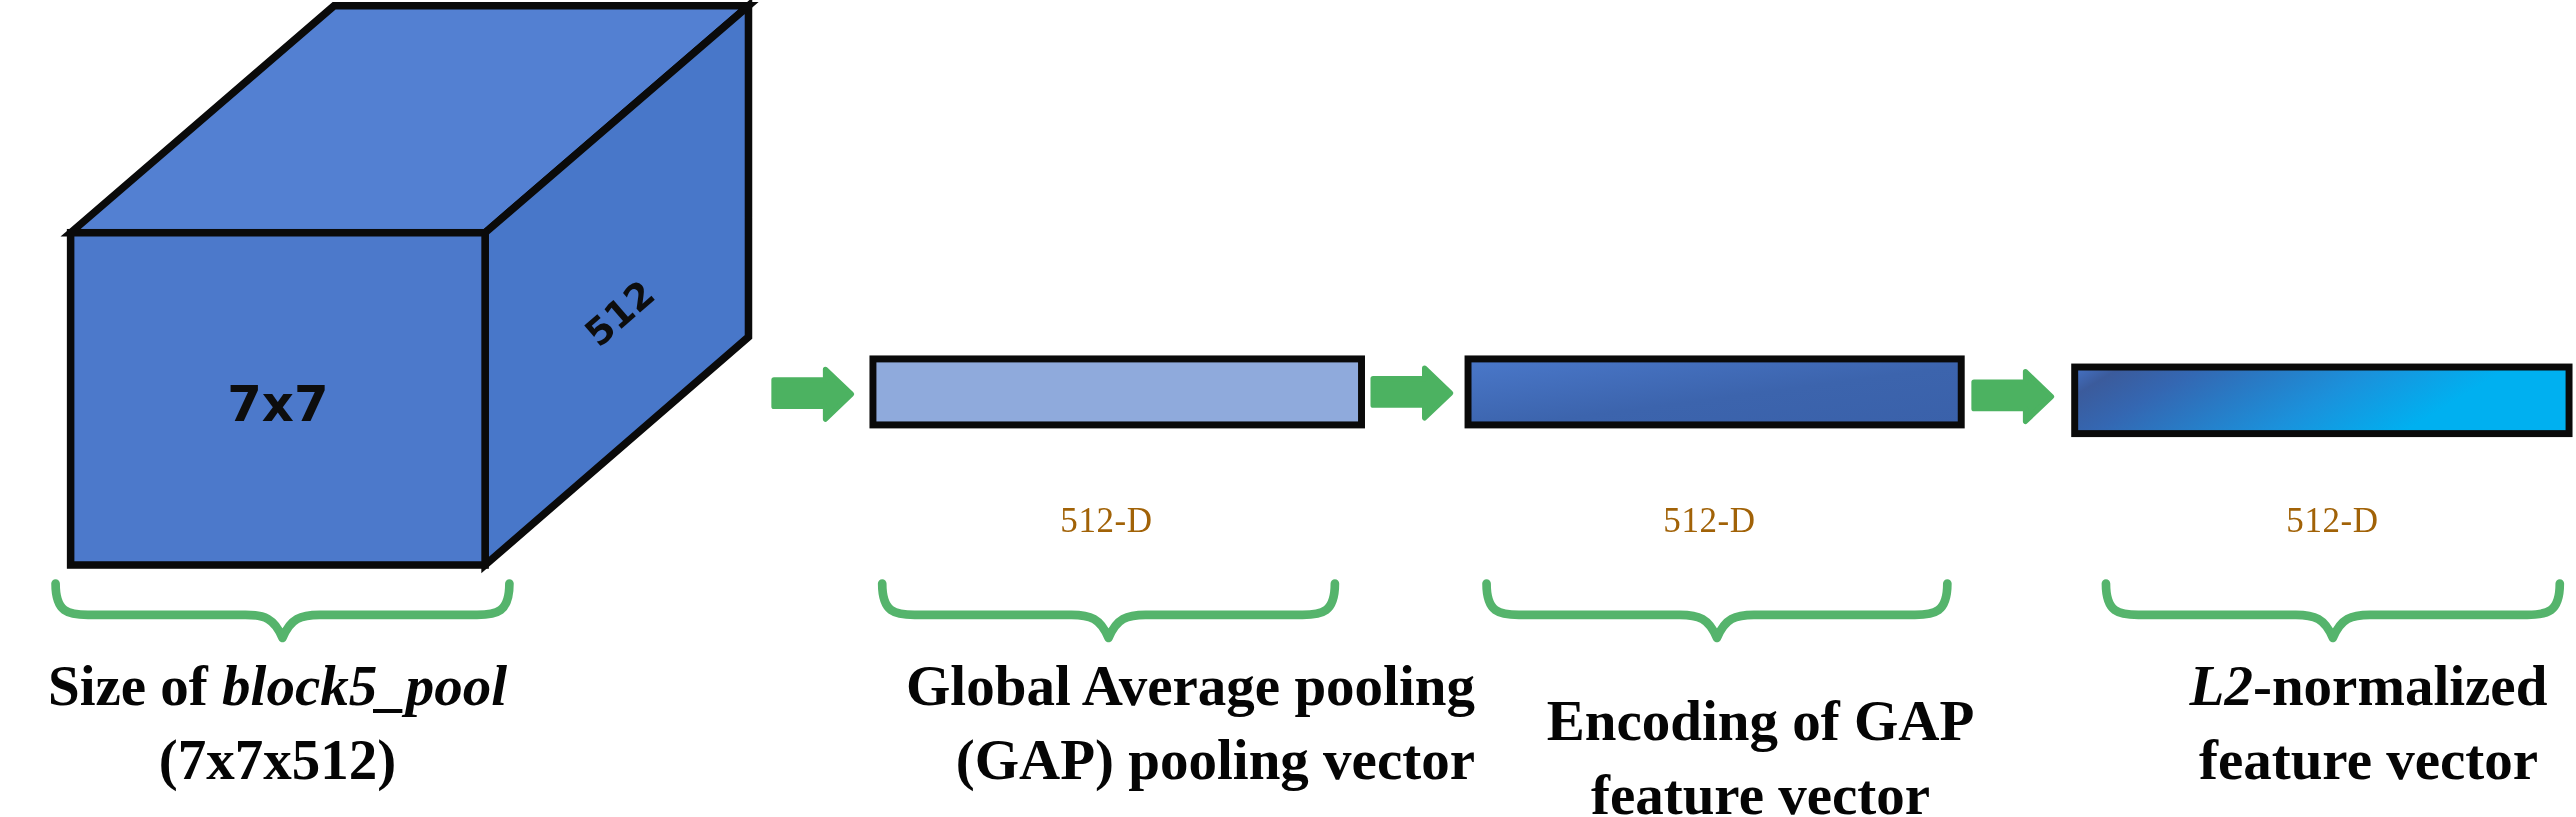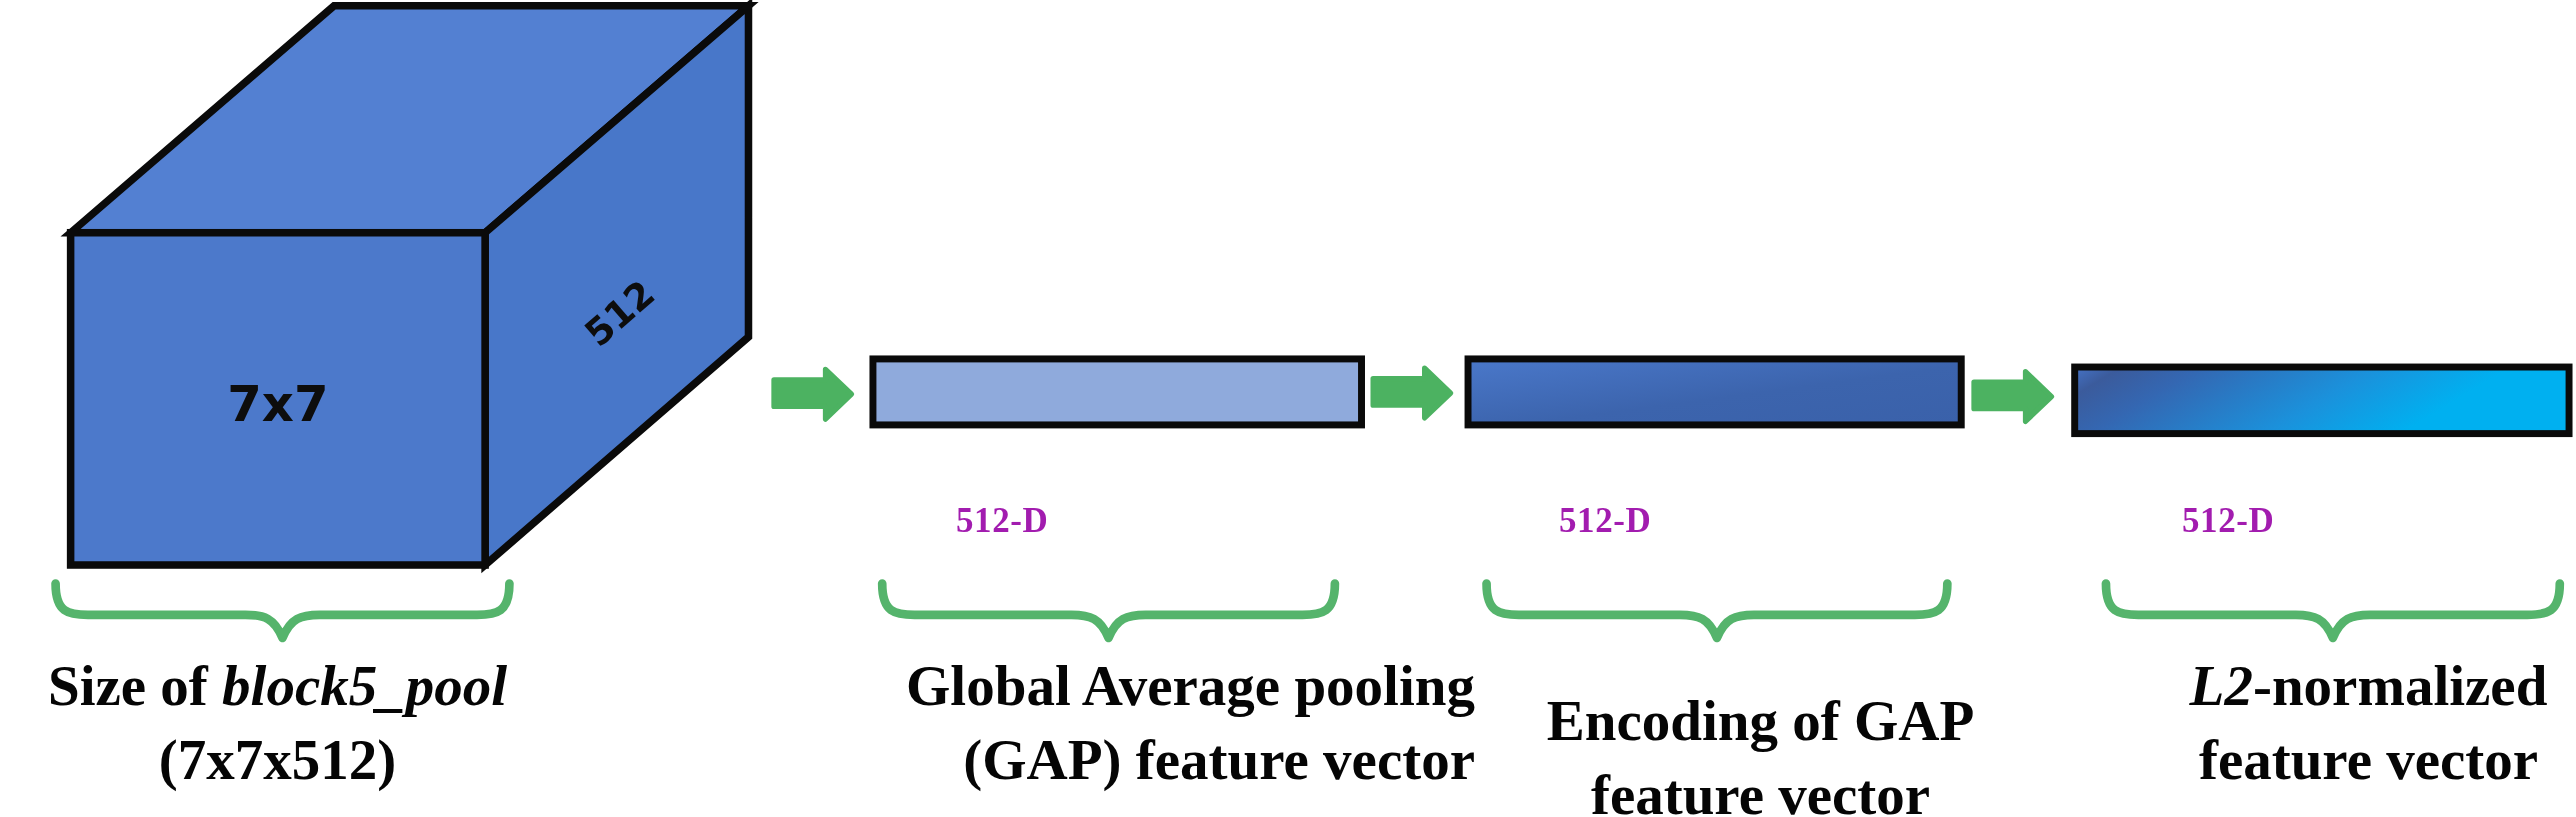--- a/index.html
+++ b/index.html
@@ -1,21 +1,21 @@
 <!DOCTYPE html>
 <html style="font-size:9.3px"><head>
 <meta charset="utf-8">
 <style>
   html,body{margin:0;padding:0;background:#ffffff;}
   body{width:2576px;height:818px;position:relative;overflow:hidden;
        font-family:"Liberation Serif","DejaVu Serif",serif;}
   .canvas{position:absolute;left:0;top:0;width:2576px;height:818px;}
   svg.layer{position:absolute;left:0;top:0;width:2576px;height:818px;display:block;}
-  .dim-label{position:absolute;width:301px;margin-left:-151px;
-             font-weight:bold;font-size:35px;line-height:35px;color:#a21caf;
+  .dim-label{position:absolute;width:301px;margin-left:-151px;text-align:center;
+             font-weight:normal;font-size:35px;line-height:35px;color:#a16207;
              letter-spacing:0.6px;}
   .caption{position:absolute;width:753px;margin-left:-376px;text-align:center;
            font-weight:bold;font-size:57px;line-height:74px;color:#050505;}
   .caption .it{font-style:italic;}
   .cube-face-text{font-family:"DejaVu Sans","Liberation Sans",sans-serif;
                   font-weight:bold;fill:#0d0d0d;}
 </style>
 </head>
 <body>
 
@@ -72,21 +72,21 @@
   <div class="dim-label" style="left:1710px;top:503px;">512-D</div>
   <div class="dim-label" style="left:2333px;top:503px;">512-D</div>
 
   <div class="caption" style="left:277px;top:649px;">
     <div><span>Size of </span><span class="it">block5_pool</span></div>
     <div>(7x7x512)</div>
   </div>
 
   <div class="caption" style="left:1098px;top:649px;text-align:right;">
     <div>Global Average pooling</div>
-    <div>(GAP) feature vector</div>
+    <div>(GAP) pooling vector</div>
   </div>
 
   <div class="caption" style="left:1760px;top:676px;margin-top:8px;">
     <div>Encoding of GAP</div>
     <div>feature vector</div>
   </div>
 
   <div class="caption" style="left:2368px;top:649px;">
     <div><span class="it">L2</span><span>-normalized</span></div>
     <div>feature vector</div>

